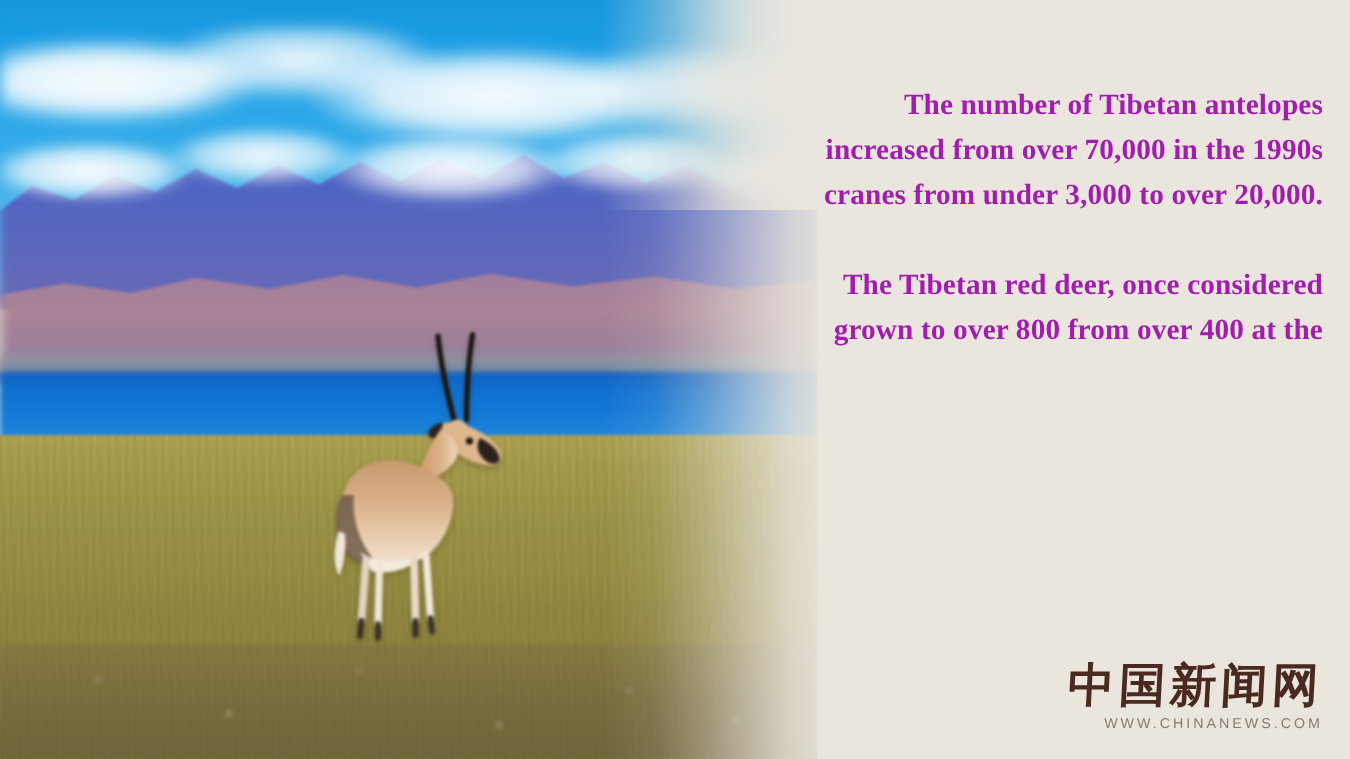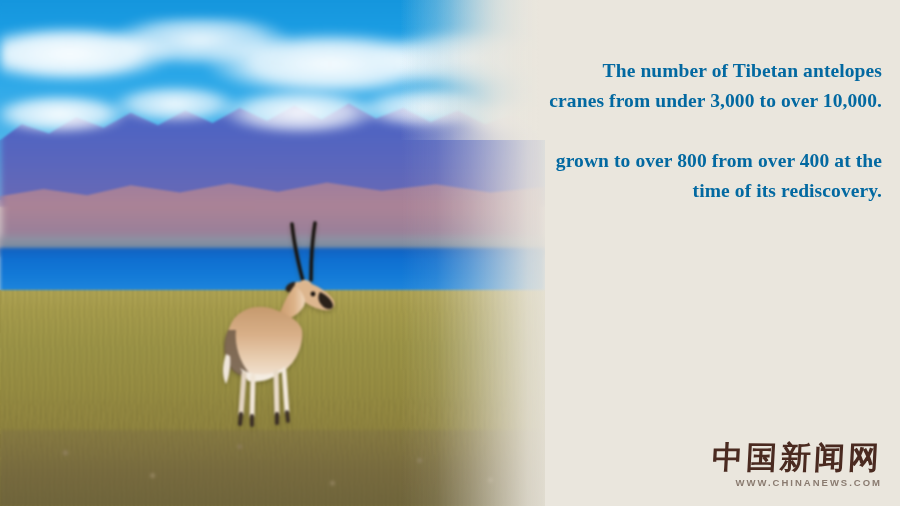--- a/index.html
+++ b/index.html
@@ -176,21 +176,21 @@
 
   
   #text-panel {
     position: absolute;
     left: 470px;
     top: 56px;
     width: 412px;
     text-align: right;
   }
   .para {
-    color: #0369a1;
+    color: #a21caf;
     font-size: 19.5px;
     line-height: 30px;
     font-weight: bold;
     letter-spacing: .1px;
     text-align: right;
     margin: 0;
   }
   .para .ln { display: block; white-space: nowrap; }
   .para + .para { margin-top: 30px; }
 
@@ -208,21 +208,21 @@
     font-weight: bold;
     letter-spacing: 3px;
     line-height: 1.05;
     white-space: nowrap;
     transform: skewX(-3deg);
   }
   #logo-url {
     color: #8a7b70;
     font-family: "Liberation Sans", "DejaVu Sans", sans-serif;
     font-size: 9.5px;
-    font-weight: bold;
+    font-weight: normal;
     letter-spacing: 2.0px;
     margin-top: 3px;
     white-space: nowrap;
   }
 </style>
 </head>
 <body>
 
 <div id="stage">
 
@@ -300,25 +300,26 @@
     <div id="photo-soft"></div>
   </div>
 
   <div id="fade"></div>
   <div id="fade-top"></div>
   <div id="rightfill"></div>
 
   <div id="text-panel">
     <p class="para">
       <span class="ln">The number of Tibetan antelopes</span>
-      <span class="ln">cranes from under 3,000 to over 10,000.</span>
+      <span class="ln">increased from over 70,000 in the 1990s</span>
+      <span class="ln">cranes from under 3,000 to over 20,000.</span>
     </p>
     <p class="para">
+      <span class="ln">The Tibetan red deer, once considered</span>
       <span class="ln">grown to over 800 from over 400 at the</span>
-      <span class="ln">time of its rediscovery.</span>
     </p>
   </div>
 
   <div id="logo">
     <div id="logo-cn">中国新闻网</div>
     <div id="logo-url">WWW.CHINANEWS.COM</div>
   </div>
 
 </div>
 

